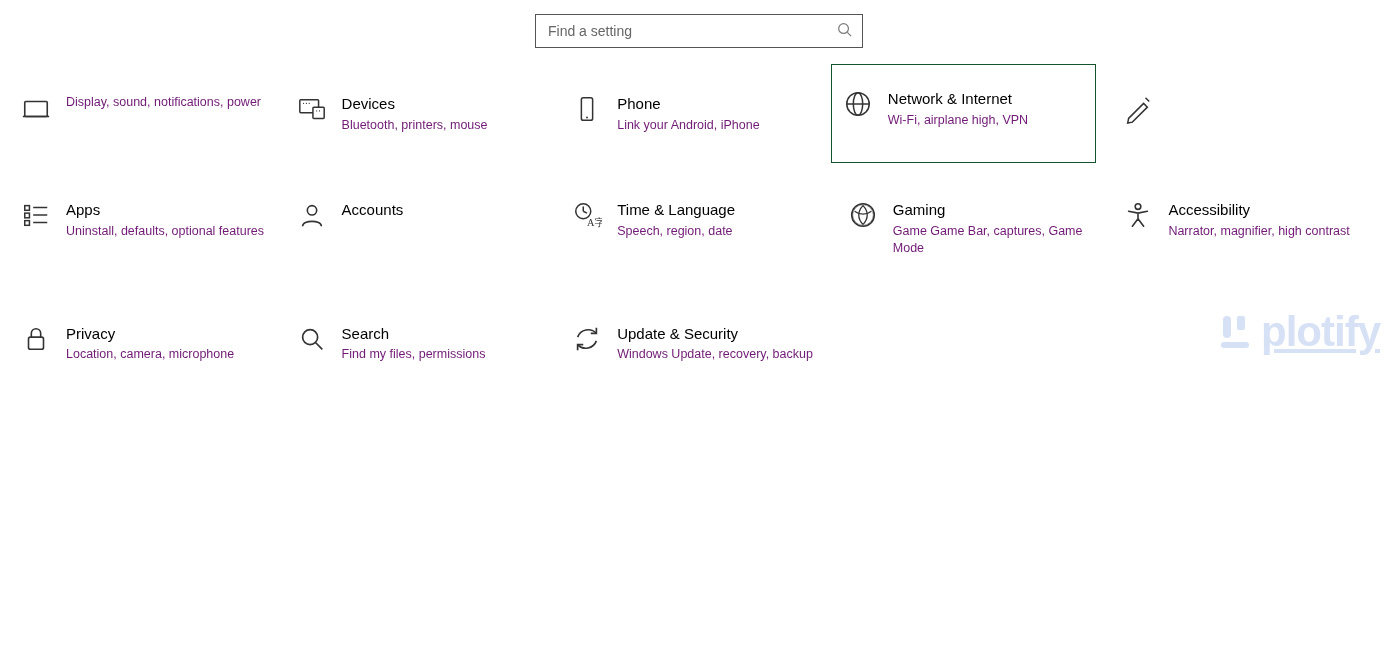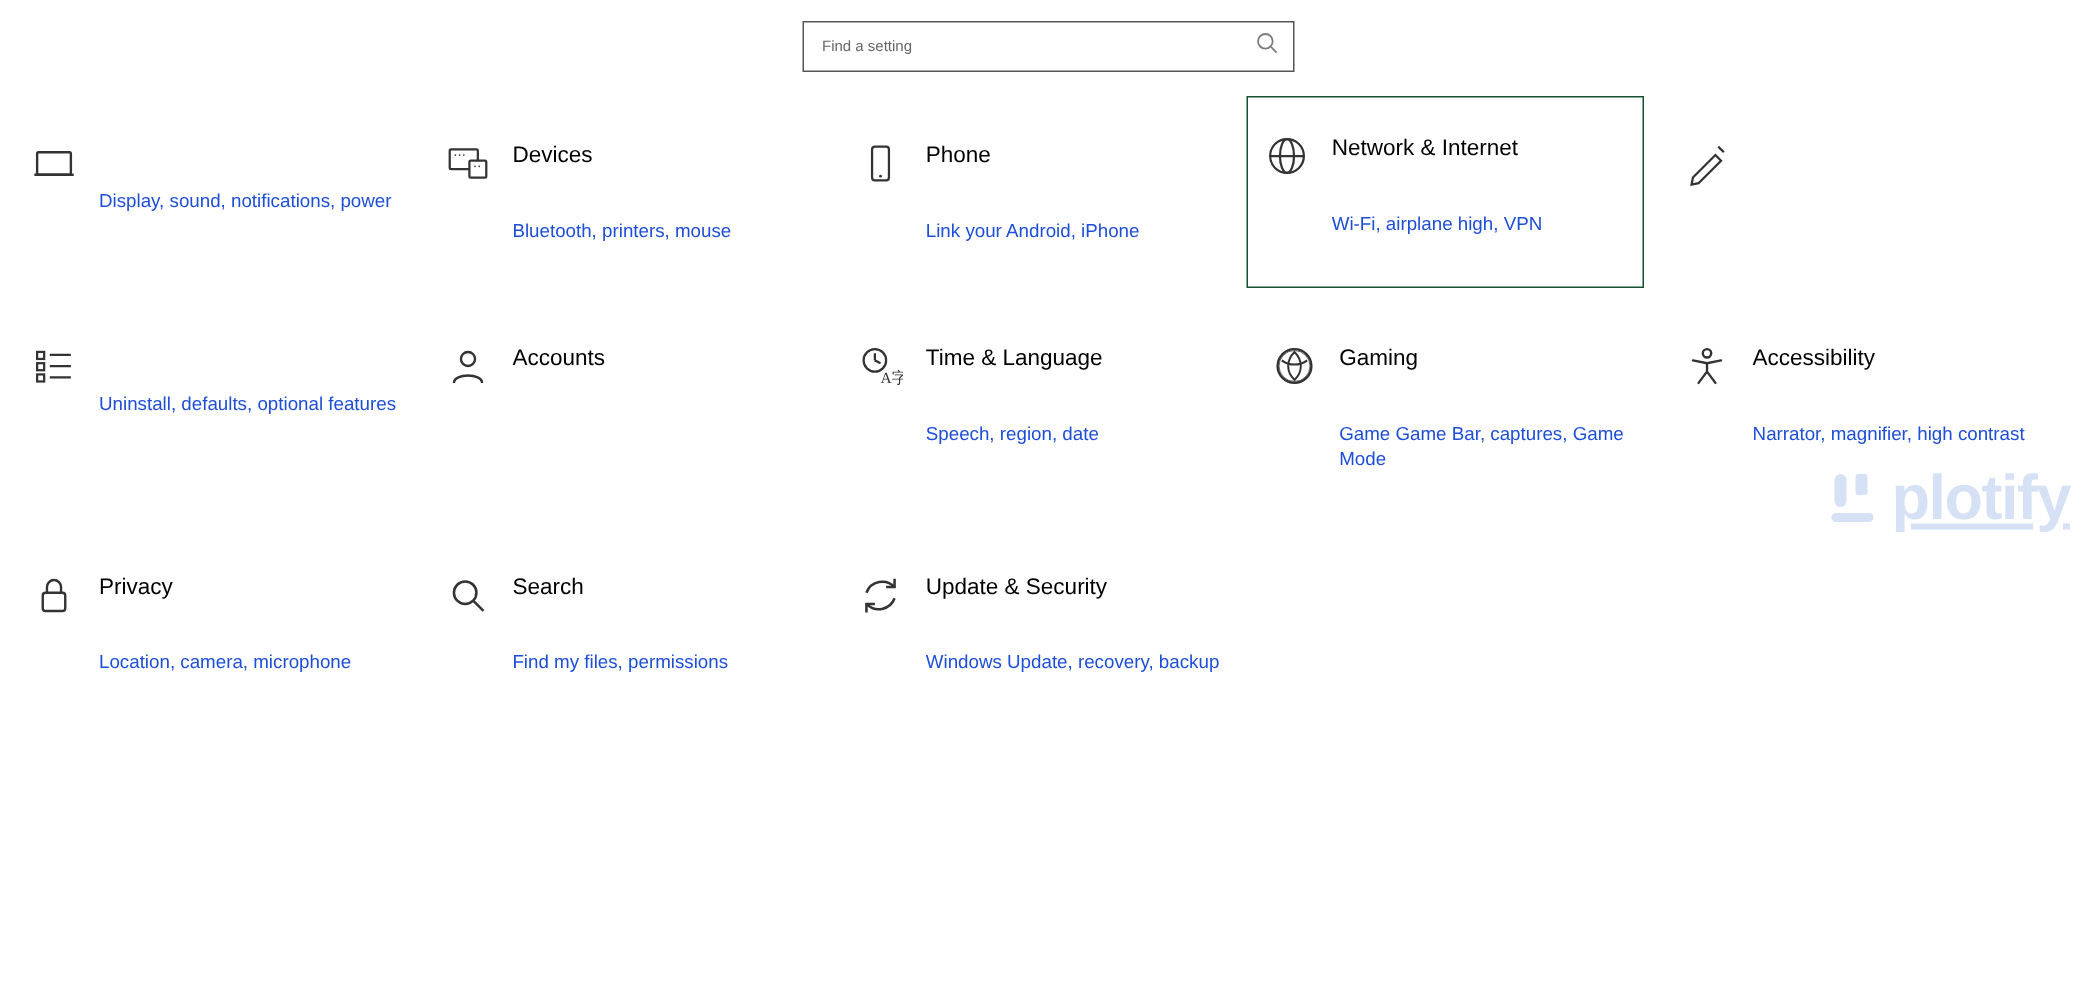--- a/index.html
+++ b/index.html
@@ -25,21 +25,21 @@
     border: 1px solid #555;
     display: flex;
     align-items: center;
     padding: 0 10px;
     background: #fff;
   }
   .search-box input {
     flex: 1;
     border: none;
     outline: none;
-    font-size: 10px;
+    font-size: 14px;
     color: #0369a1;
     background: transparent;
   }
   .search-box input::placeholder { color: #666; }
   .search-icon-svg { width: 15px; height: 15px; opacity: 0.7; }
 
   .grid {
     display: grid;
     grid-template-columns: repeat(5, 1fr);
     column-gap: 0px;
@@ -71,23 +71,22 @@
   .tile-icon svg { width: 30px; height: 30px; }
   .tile-text { flex: 1; padding-right: 10px; }
   .tile-title {
     font-size: 15px;
     color: #000;
     margin-bottom: 3px;
     line-height: 1.3;
   }
   .tile-desc {
     font-size: 12.5px;
-    color: #1d4ed8;
+    color: #701a75;
     line-height: 1.35;
-    margin-top: 32px;
   }
 
   .watermark {
     position: absolute;
     right: 18px;
     top: 308px;
     font-size: 42px;
     font-weight: 600;
     color: #d6e1f5;
     letter-spacing: -1px;
@@ -156,20 +155,21 @@
     <div class="tile">
       <div class="tile-icon"><svg viewBox="0 0 32 32">
           <use href="#ico-personalization"></use>
         </svg></div>
     </div>
     <div class="tile">
       <div class="tile-icon"><svg viewBox="0 0 32 32">
           <use href="#ico-apps"></use>
         </svg></div>
       <div class="tile-text">
+        <div class="tile-title">Apps</div>
         <div class="tile-desc">Uninstall, defaults, optional features</div>
       </div>
     </div>
     <div class="tile">
       <div class="tile-icon"><svg viewBox="0 0 32 32">
           <use href="#ico-accounts"></use>
         </svg></div>
       <div class="tile-text">
         <div class="tile-title">Accounts</div>
       </div>

